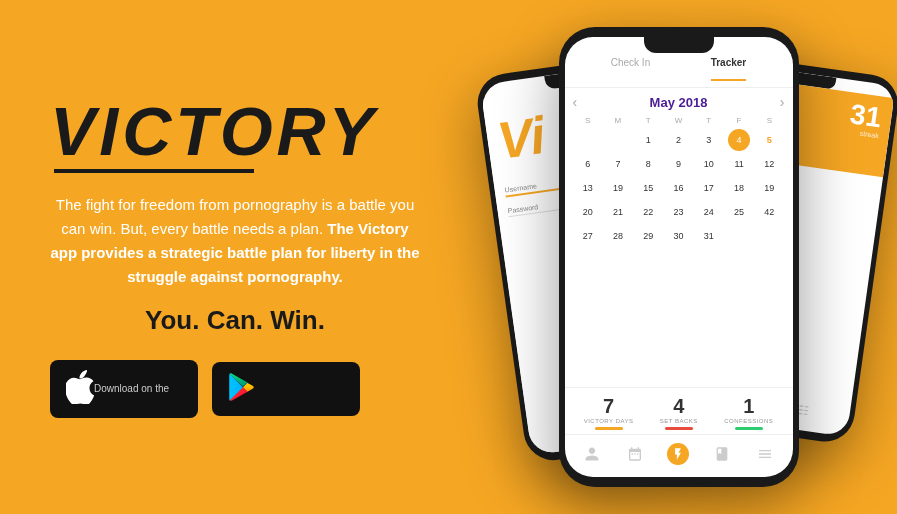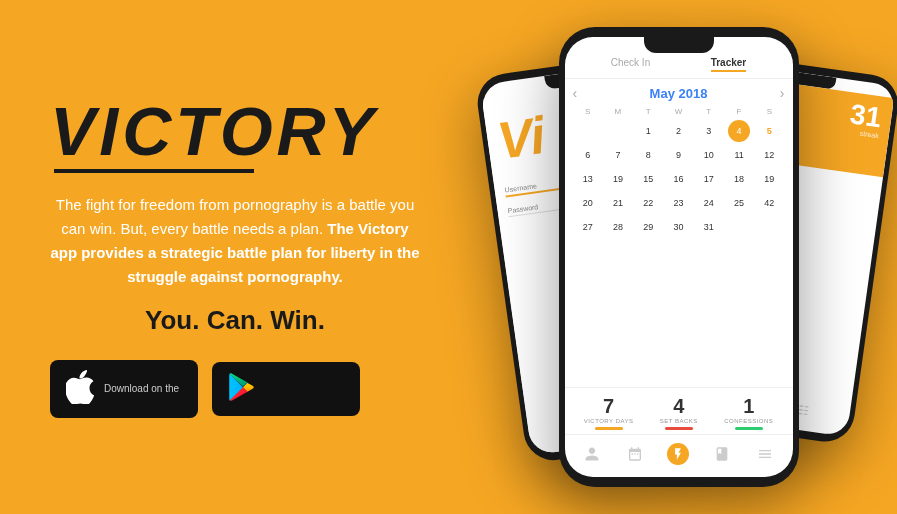--- a/index.html
+++ b/index.html
@@ -87,21 +87,21 @@
       gap: 14px;
       align-items: center;
     }
 
     .store-btn {
       background: #111;
       border-radius: 8px;
       display: flex;
       align-items: center;
       padding: 10px 16px;
-      gap: 10px;
+      gap: 0;
       cursor: pointer;
       text-decoration: none;
       min-width: 148px;
     }
 
     .store-btn-icon {
       flex-shrink: 0;
     }
 
     .store-btn-text {
@@ -380,40 +380,40 @@
       color: #aaa;
       font-weight: 500;
       cursor: pointer;
       text-align: center;
     }
 
     .tab-item.active {
       color: #333;
       font-weight: 700;
       border-bottom: 2px solid #F5A623;
-      padding-bottom: 2px;
+      padding-bottom: 11px;
     }
 
     
     .calendar-area {
       padding: 6px 8px;
       flex: 1;
     }
 
     .cal-header {
       display: flex;
       align-items: center;
       justify-content: space-between;
       margin-bottom: 6px;
     }
 
     .cal-title {
       font-size: 13px;
       font-weight: 700;
-      color: #3b82f6;
+      color: #4c1d95;
       text-align: center;
     }
 
     .cal-arrow {
       font-size: 14px;
       color: #aaa;
       cursor: pointer;
     }
 
     .cal-grid {

